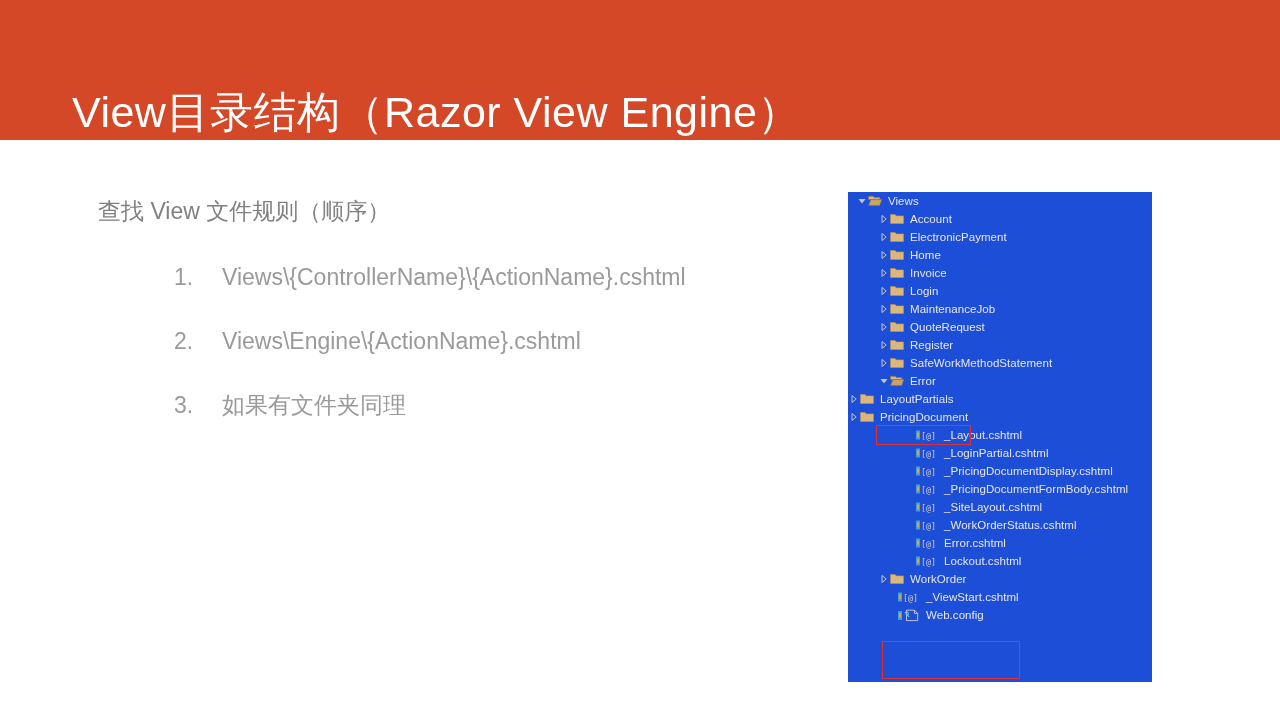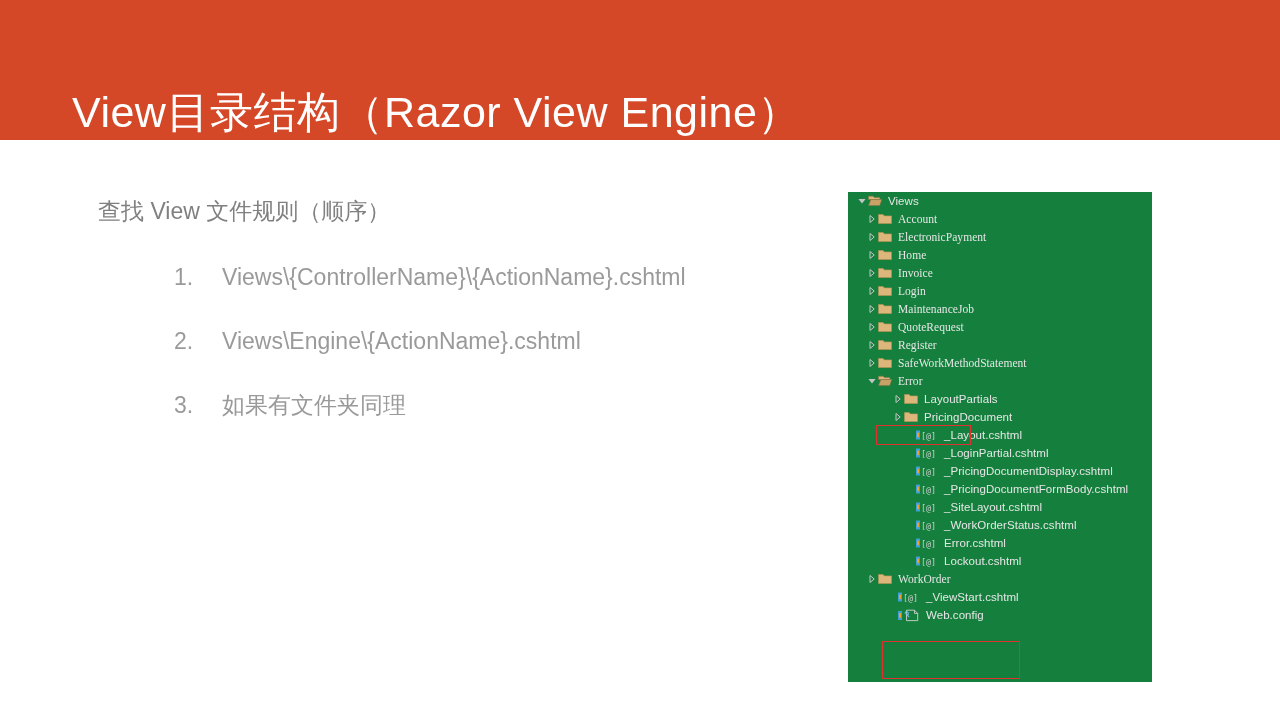--- a/index.html
+++ b/index.html
@@ -76,21 +76,21 @@
     flex: 1 1 auto;
   }
 
   
   #tree-panel {
     position: absolute;
     left: 848px;
     top: 192px;
     width: 304px;
     height: 490px;
-    background: #15803d;
+    background: #1d4ed8;
     overflow: hidden;
   }
   .tree-row {
     position: relative;
     height: 18px;
     display: flex;
     align-items: center;
     font-size: 11.5px;
     color: #e6e6e6;
     white-space: nowrap;
@@ -111,22 +111,22 @@
     align-items: center;
     justify-content: center;
   }
   .node-icon svg { display: block; }
   .node-label {
     letter-spacing: 0.05px;
   }
 
   
   .lvl0 { padding-left: 8px; }
-  .lvl1 { padding-left: 18px; font-family: Liberation Serif, serif; }
-  .lvl2 { padding-left: 44px; }
+  .lvl1 { padding-left: 30px; }
+  .lvl2 { }
   .lvl2f { padding-left: 56px; }
   .lvl1f { padding-left: 38px; }
 
   
   .hl-box {
     position: absolute;
     border: 1.5px solid #e03030;
     pointer-events: none;
     box-sizing: border-box;
   }

